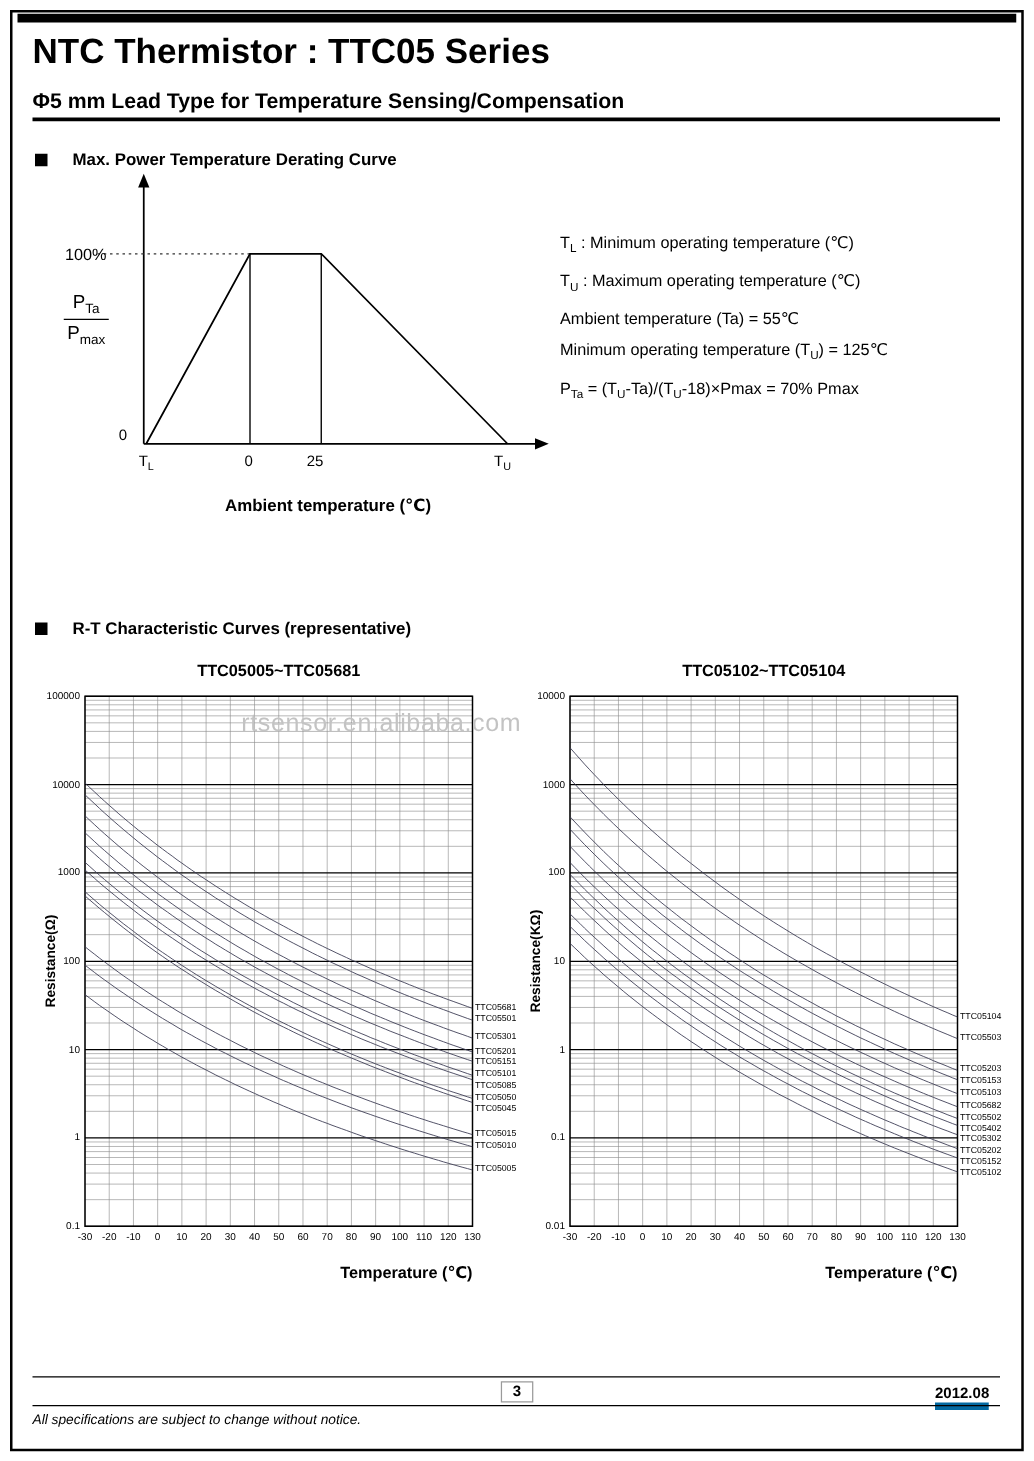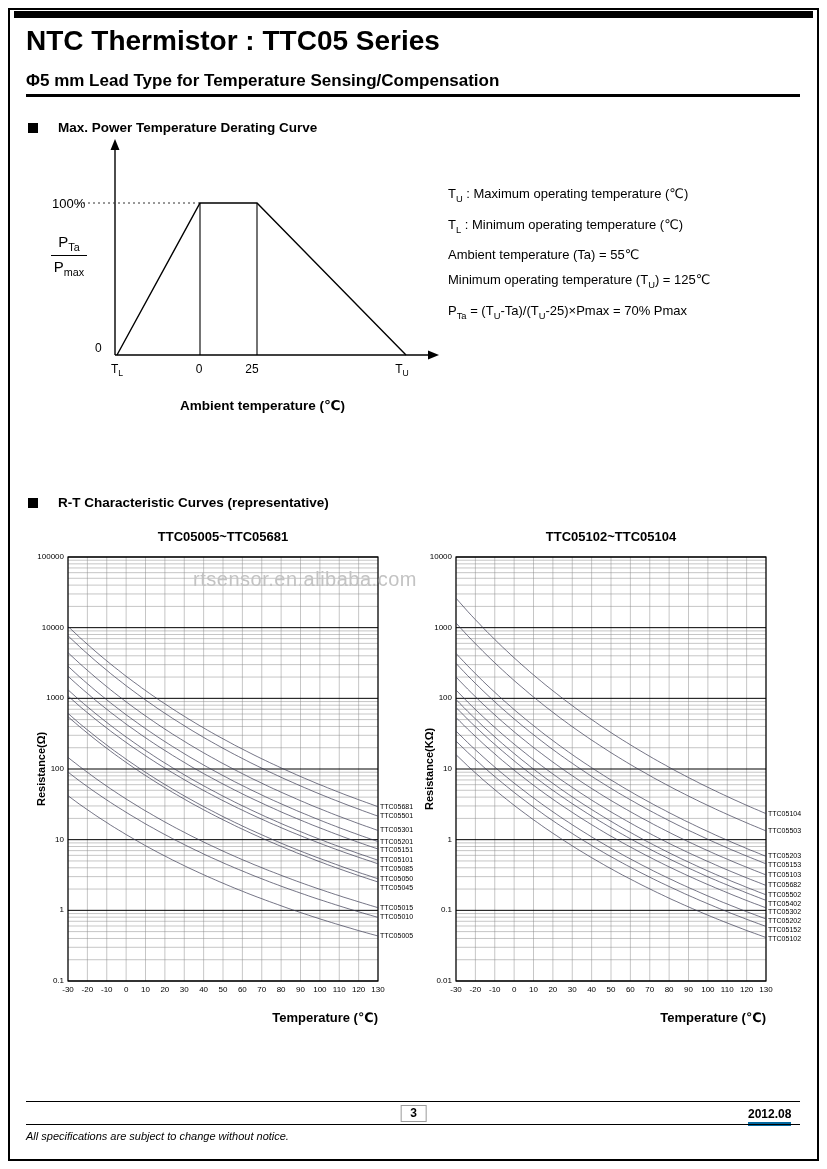--- a/index.html
+++ b/index.html
@@ -38,21 +38,21 @@
   .xtick{position:absolute;width:24px;text-align:center;font-size:8px;}
   .slabel{position:absolute;font-size:7px;white-space:nowrap;letter-spacing:0;}
   .chart svg{position:absolute;left:0;top:0;}
   .watermark{position:absolute;left:175px;top:568px;width:260px;text-align:center;font-size:20px;
              color:#c3c3c3;z-index:6;letter-spacing:0.5px;pointer-events:none;}
   
   .fline{position:absolute;left:26px;width:774px;height:1px;background:#000;}
   .fline1{top:1101px;} .fline2{top:1124px;}
   .pageno{position:absolute;left:50%;transform:translateX(-50%);top:1105px;font-size:12px;font-weight:bold;
           border:1px solid #9a9a9a;padding:0 9px 1px;}
-  .docdate{position:absolute;left:748px;top:1107px;font-size:12px;font-weight:bold;border-bottom:4px solid #0369a1;padding-bottom:1px;}
+  .docdate{position:absolute;left:748px;top:1107px;font-size:12px;font-weight:bold;border-bottom:6px solid #0369a1;padding-bottom:1px;}
   .disclaimer{position:absolute;left:26px;top:1130px;font-size:11px;font-style:italic;}
 </style>
 </head>
 <body>
 
 <div class="page">
 
   <div class="page-border"></div>
   <div class="topbar"></div>
 
@@ -80,25 +80,25 @@
     <span class="frac-den"><span>P</span><sub>max</sub></span>
   </div>
   <div class="lbl lbl-origin">0</div>
   <div class="lbl dx dx-tl"><span>T</span><sub>L</sub></div>
   <div class="lbl dx dx-0">0</div>
   <div class="lbl dx dx-25">25</div>
   <div class="lbl dx dx-tu"><span>T</span><sub>U</sub></div>
   <div class="derating-xtitle">Ambient temperature (℃)</div>
 
   <div class="notes">
+    <div class="note"><span>T</span><sub>L</sub><span> : Minimum operating temperature (℃)</span></div>
     <div class="note"><span>T</span><sub>U</sub><span> : Maximum operating temperature (℃)</span></div>
-    <div class="note"><span>T</span><sub>L</sub><span> : Minimum operating temperature (℃)</span></div>
     <div class="note"><span>Ambient temperature (Ta) = 55℃</span></div>
     <div class="note"><span>Minimum operating temperature (T</span><sub>U</sub><span>) = 125℃</span></div>
-    <div class="note"><span>P</span><sub>Ta</sub><span> = (T</span><sub>U</sub><span>-Ta)/(T</span><sub>U</sub><span>-25)×Pmax = 70% Pmax</span></div>
+    <div class="note"><span>P</span><sub>Ta</sub><span> = (T</span><sub>U</sub><span>-Ta)/(T</span><sub>U</sub><span>-18)×Pmax = 70% Pmax</span></div>
   </div>
 
   <div class="sec-bullet" style="left:28px;top:498px;"></div>
   <div class="sec-heading" style="left:58px;top:495px;">R-T Characteristic Curves (representative)</div>
 
   <div class="chart" id="chart0">
     <div class="chart-title">TTC05005~TTC05681</div>
     <div class="ylabel">Resistance(Ω)</div>
     <div class="xlabel">Temperature (℃)</div>
   <svg width="430" height="462">

